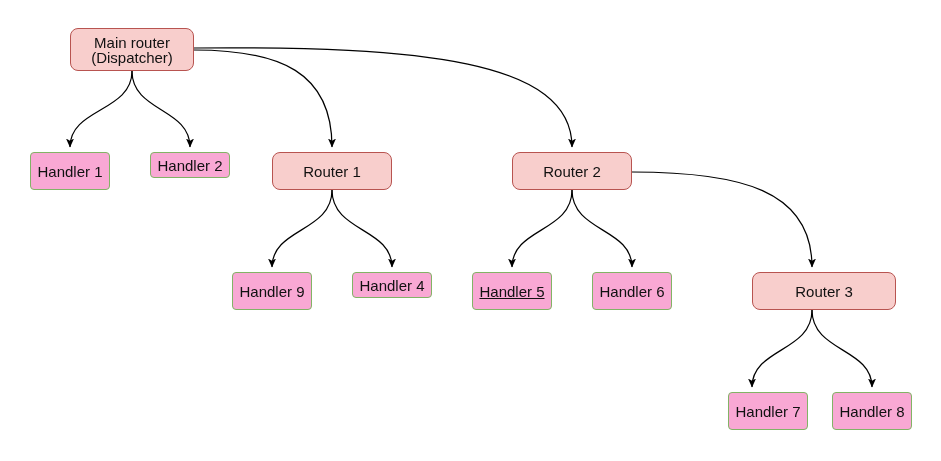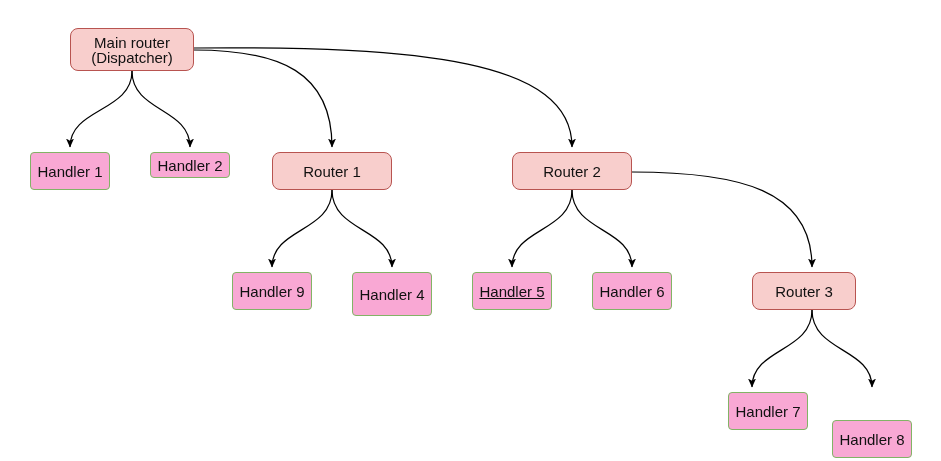--- a/index.html
+++ b/index.html
@@ -89,32 +89,32 @@
       </div>
       <div class="node router" style="left: 272px; top: 152px; width: 120px; height: 38px;">
         <span class="node-label">Router 1</span>
       </div>
       <div class="node router" style="left: 512px; top: 152px; width: 120px; height: 38px;">
         <span class="node-label">Router 2</span>
       </div>
       <div class="node handler" style="left: 232px; top: 272px; width: 80px; height: 38px;">
         <span class="node-label">Handler 9</span>
       </div>
-      <div class="node handler" style="left: 352px; top: 272px; width: 80px; height: 44px;">
+      <div class="node handler" style="left: 352px; top: 272px; width: 80px; height: 26px;">
         <span class="node-label">Handler 4</span>
       </div>
       <div class="node handler" style="left: 472px; top: 272px; width: 80px; height: 38px; text-decoration: underline;">
         <span class="node-label">Handler 5</span>
       </div>
       <div class="node handler" style="left: 592px; top: 272px; width: 80px; height: 38px;">
         <span class="node-label">Handler 6</span>
       </div>
-      <div class="node router" style="left: 752px; top: 272px; width: 104px; height: 38px;">
+      <div class="node router" style="left: 752px; top: 272px; width: 144px; height: 38px;">
         <span class="node-label">Router 3</span>
       </div>
       <div class="node handler" style="left: 712px; top: 392px; width: 80px; height: 38px; margin-left: 16px;">
         <span class="node-label">Handler 7</span>
       </div>
-      <div class="node handler" style="left: 832px; top: 392px; width: 80px; height: 38px; margin-top: 28px;">
+      <div class="node handler" style="left: 832px; top: 392px; width: 80px; height: 38px;">
         <span class="node-label">Handler 8</span>
       </div>
     </div>
 </div>
 
 </body></html>

